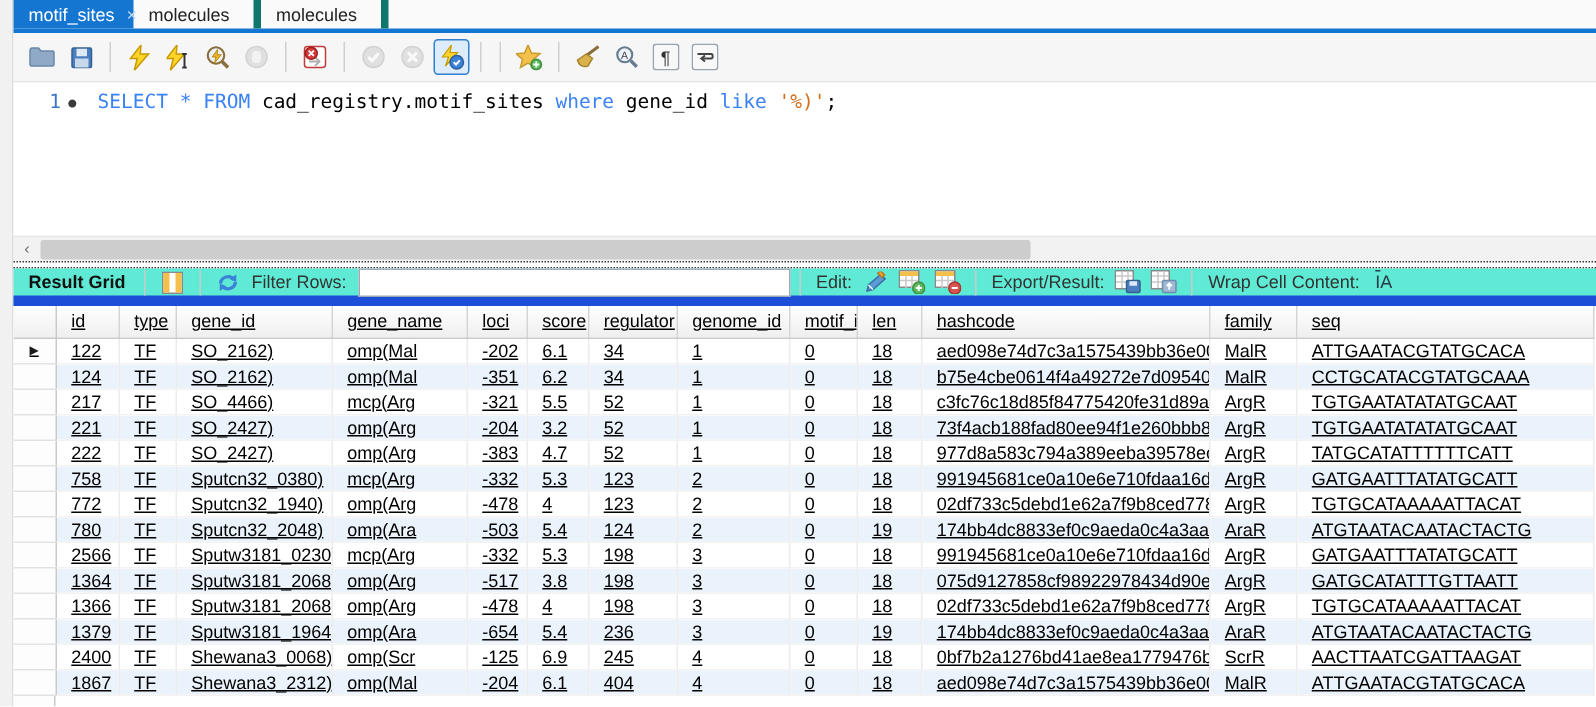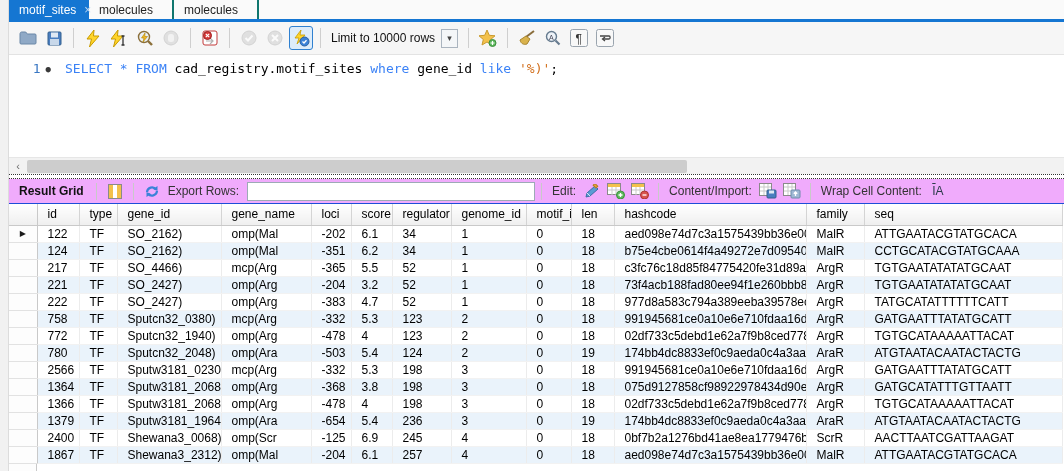--- a/index.html
+++ b/index.html
@@ -5,21 +5,21 @@
   * { margin:0; padding:0; box-sizing:border-box; }
   html,body { width:1064px; height:471px; overflow:hidden; background:#fff;
     font-family:"Liberation Sans", sans-serif; font-size:12px; color:#000; }
   .app { display:flex; width:1064px; height:471px; }
   .left-strip { width:9px; background:#f1f1f1; border-right:1px solid #dcdcdc; flex:0 0 9px; }
   .main { flex:1; display:flex; flex-direction:column; min-width:0; }
 
   
   .tabbar { height:22px; display:flex; align-items:stretch; background:#fafafa; border-bottom:3px solid #1576d2; }
   .tab { display:flex; align-items:center; padding:0 10px; width:80px; color:#222; cursor:default; }
-  .tab.inactive { border-right:2px solid #0f766e; width:85px; }
+  .tab.inactive { border-right:5px solid #0f766e; width:85px; }
   .tab.active { background:#1576d2; color:#fff; justify-content:space-between; }
   .tabclose { color:#bcd7f2; font-size:12px; margin-left:8px; }
 
   
   .toolbar { height:33px; background:#f6f6f6; display:flex; align-items:center; padding:0 4px 0 6px; border-bottom:1px solid #e3e3e3; }
   .tbtn { width:24px; height:24px; display:inline-flex; align-items:center; justify-content:center; margin:0 1px; border-radius:3px; }
   .tbtn.framed { border:1px solid #2f80d0; background:#ddecfa; }
   .tsep { width:1px; height:20px; background:#cfcfcf; margin:0 6px; }
   .limit { display:flex; align-items:center; margin:0 4px; }
   .limit-label { margin-right:6px; color:#111; }
@@ -38,32 +38,32 @@
 
   
   .hscroll { height:17px; background:#f2f2f2; border-top:1px solid #e6e6e6; display:flex; align-items:center; }
   .hs-btn { width:18px; height:15px; display:flex; align-items:center; justify-content:center; color:#707070; font-size:11px; }
   .hs-thumb { width:660px; height:13px; background:#cdcdcd; border-radius:2px; }
 
   
   .splitter { height:5px; background:#fff; border-top:1px dotted #333; border-bottom:1px dotted #333; }
 
   
-  .rtoolbar { height:25px; background:#f0abfc; border-bottom:1px solid #1d4ed8; display:flex; align-items:center; padding:0 4px; color:#333; }
+  .rtoolbar { height:25px; background:#5eead4; border-bottom:7px solid #1d4ed8; display:flex; align-items:center; padding:0 4px; color:#333; }
   .rtitle { font-weight:bold; color:#111; margin:0 6px; }
   .rsep { width:1px; height:17px; background:#c9c9c9; margin:0 6px; }
   .rlabel { margin:0 4px; }
   .filter-input { width:288px; height:19px; border:1px solid #9daab6; background:#fff; margin-left:4px; padding:0 4px; font-size:12px; }
   .ricon { width:22px; height:20px; display:inline-flex; align-items:center; justify-content:center; margin:0 1px; }
   .wrapglyph { font-size:12px; color:#2b3a4a; letter-spacing:0; }
   .wrapglyph .ov { text-decoration:overline; }
 
   
   .gridwrap { flex:1; overflow:hidden; background:#fff; }
-  table.rg { border-collapse:collapse; table-layout:fixed; width:1054px; font-size:12px; }
+  table.rg { border-collapse:collapse; table-layout:fixed; width:1054px; font-size:12px;text-decoration:underline; }
   table.rg th { height:21px; font-weight:normal; text-align:left; padding:0 0 0 10px;
     background:linear-gradient(#ffffff,#efefef); border-right:1px solid #d4d4d4; border-bottom:1px solid #c9c9c9;
     white-space:nowrap; overflow:hidden; }
   table.rg th.selh { padding:0; border-right:1px solid #c9c9c9; background:linear-gradient(#ffffff,#efefef); }
   table.rg td { height:17px; padding:0 0 0 10px; border-right:1px solid #ececec; border-bottom:1px solid #f2f2f2;
     white-space:nowrap; overflow:hidden; }
   table.rg td.selcell { padding:0; text-align:center; background:#fdfdfd; border-right:1px solid #c9c9c9;
     border-bottom:1px solid #e2e2e2; font-size:8px; color:#1a1a1a; }
   table.rg tr.alt td { background:#eaf3fb; }
   table.rg tr.alt td.selcell { background:#fdfdfd; }
@@ -150,24 +150,20 @@
           </svg>
       </span>
       <span class="tbtn framed">
         <svg width="17" height="17" viewBox="0 0 17 17">
             <polygon points="8,0 2,8 6,8 4,14 12,5 7,5" fill="#ffd42a" stroke="#c79a00" stroke-width=".8"></polygon>
             <circle cx="11.5" cy="11.5" r="4.5" fill="#3b82d8" stroke="#2a5fa0"></circle>
             <path d="M9.5 11.5l1.5 1.5 2.5-2.8" stroke="#fff" stroke-width="1.3" fill="none"></path>
           </svg>
       </span>
       <span class="tsep"></span>
-      <span class="limit">
-        <span class="limit-label">Limit to 10000 rows</span>
-        <span class="limit-arrow">▾</span>
-      </span>
       <span class="tsep"></span>
       <span class="tbtn">
         <svg width="18" height="17" viewBox="0 0 18 17">
             <polygon points="8,0 10.3,5.3 16,5.8 11.7,9.5 13,15 8,12 3,15 4.3,9.5 0,5.8 5.7,5.3" fill="#f3c14b" stroke="#c99a2e"></polygon>
             <circle cx="13.5" cy="13" r="3.5" fill="#5cb85c" stroke="#3e8f3e"></circle>
             <path d="M13.5 11v4M11.5 13h4" stroke="#fff" stroke-width="1.2"></path>
           </svg>
       </span>
       <span class="tsep"></span>
       <span class="tbtn">
@@ -222,21 +218,21 @@
       </span>
       <span class="rsep"></span>
       <span class="ricon">
         <svg width="16" height="15" viewBox="0 0 16 15">
             <path d="M3 8a5 5 0 0 1 9-2.5" stroke="#3b82d8" stroke-width="2.2" fill="none"></path>
             <polygon points="13.5,2 13.5,7 9,5" fill="#3b82d8"></polygon>
             <path d="M13 7a5 5 0 0 1-9 2.5" stroke="#3b82d8" stroke-width="2.2" fill="none"></path>
             <polygon points="2.5,13 2.5,8 7,10" fill="#3b82d8"></polygon>
           </svg>
       </span>
-      <span class="rlabel">Export Rows:</span>
+      <span class="rlabel">Filter Rows:</span>
       <input class="filter-input" type="text" value="" style="">
       <span class="rsep"></span>
       <span class="rlabel">Edit:</span>
       <span class="ricon">
         <svg width="17" height="15" viewBox="0 0 17 15">
             <path d="M2 13l1-4 8-7 3 3-8 7z" fill="#5b9bd5" stroke="#3a6ea5"></path>
             <path d="M11 2l3 3" stroke="#3a6ea5"></path>
             <path d="M3 9l3 3" stroke="#fff" stroke-width=".8"></path>
             <rect x="9.5" y="0.5" width="4" height="2.5" transform="rotate(45 11.5 1.7)" fill="#e8a33d" stroke="#b57c1f"></rect>
           </svg>
@@ -253,21 +249,21 @@
       <span class="ricon">
         <svg width="18" height="16" viewBox="0 0 18 16">
             <rect x="0.5" y="0.5" width="13" height="11" fill="#fff" stroke="#8a8a8a"></rect>
             <rect x="1" y="1" width="12" height="3" fill="#f3c14b"></rect>
             <path d="M1 7h12M5 4v8M9 4v8" stroke="#c9c9c9"></path>
             <circle cx="13.5" cy="12" r="4" fill="#d9534f" stroke="#a93532"></circle>
             <path d="M11.5 12h4" stroke="#fff" stroke-width="1.3"></path>
           </svg>
       </span>
       <span class="rsep"></span>
-      <span class="rlabel">Content/Import:</span>
+      <span class="rlabel">Export/Result:</span>
       <span class="ricon">
         <svg width="18" height="16" viewBox="0 0 18 16">
             <rect x="0.5" y="0.5" width="12" height="12" fill="#fff" stroke="#8a8a8a"></rect>
             <path d="M1 4h11M1 8h11M5 1v11M9 1v11" stroke="#c9c9c9"></path>
             <rect x="8" y="7" width="9" height="8" rx="1" fill="#4a7ec0" stroke="#33608f"></rect>
             <rect x="10" y="7.5" width="5" height="3" fill="#dfe9f4"></rect>
           </svg>
       </span>
       <span class="ricon">
         <svg width="18" height="16" viewBox="0 0 18 16">
@@ -350,21 +346,21 @@
               <td>b75e4cbe0614f4a49272e7d095406d7a</td>
               <td>MalR</td>
               <td>CCTGCATACGTATGCAAA</td>
             </tr>
             <tr class="">
               <td class="selcell"></td>
               <td>217</td>
               <td>TF</td>
               <td>SO_4466)</td>
               <td>mcp(Arg</td>
-              <td>-365</td>
+              <td>-321</td>
               <td>5.5</td>
               <td>52</td>
               <td>1</td>
               <td>0</td>
               <td>18</td>
               <td>c3fc76c18d85f84775420fe31d89a1d0</td>
               <td>ArgR</td>
               <td>TGTGAATATATATGCAAT</td>
             </tr>
             <tr class="alt">
@@ -462,21 +458,21 @@
               <td>991945681ce0a10e6e710fdaa16de7e3</td>
               <td>ArgR</td>
               <td>GATGAATTTATATGCATT</td>
             </tr>
             <tr class="alt">
               <td class="selcell"></td>
               <td>1364</td>
               <td>TF</td>
               <td>Sputw3181_2068)</td>
               <td>omp(Arg</td>
-              <td>-368</td>
+              <td>-517</td>
               <td>3.8</td>
               <td>198</td>
               <td>3</td>
               <td>0</td>
               <td>18</td>
               <td>075d9127858cf98922978434d90e7309</td>
               <td>ArgR</td>
               <td>GATGCATATTTGTTAATT</td>
             </tr>
             <tr class="">
@@ -528,21 +524,21 @@
               <td>AACTTAATCGATTAAGAT</td>
             </tr>
             <tr class="alt">
               <td class="selcell"></td>
               <td>1867</td>
               <td>TF</td>
               <td>Shewana3_2312)</td>
               <td>omp(Mal</td>
               <td>-204</td>
               <td>6.1</td>
-              <td>257</td>
+              <td>404</td>
               <td>4</td>
               <td>0</td>
               <td>18</td>
               <td>aed098e74d7c3a1575439bb36e002f6d</td>
               <td>MalR</td>
               <td>ATTGAATACGTATGCACA</td>
             </tr>
           </tbody>
       </table>
       <div class="stub"></div>

